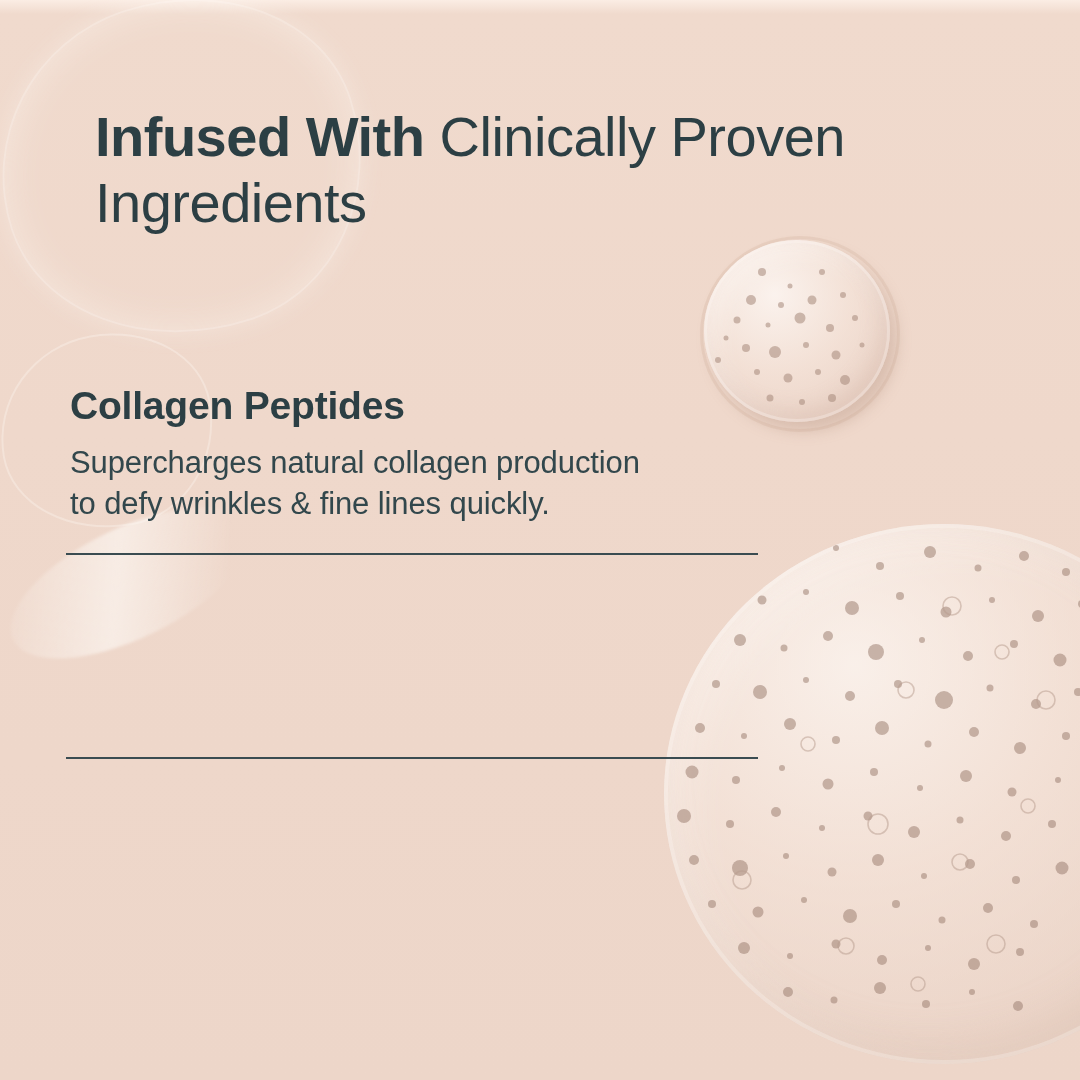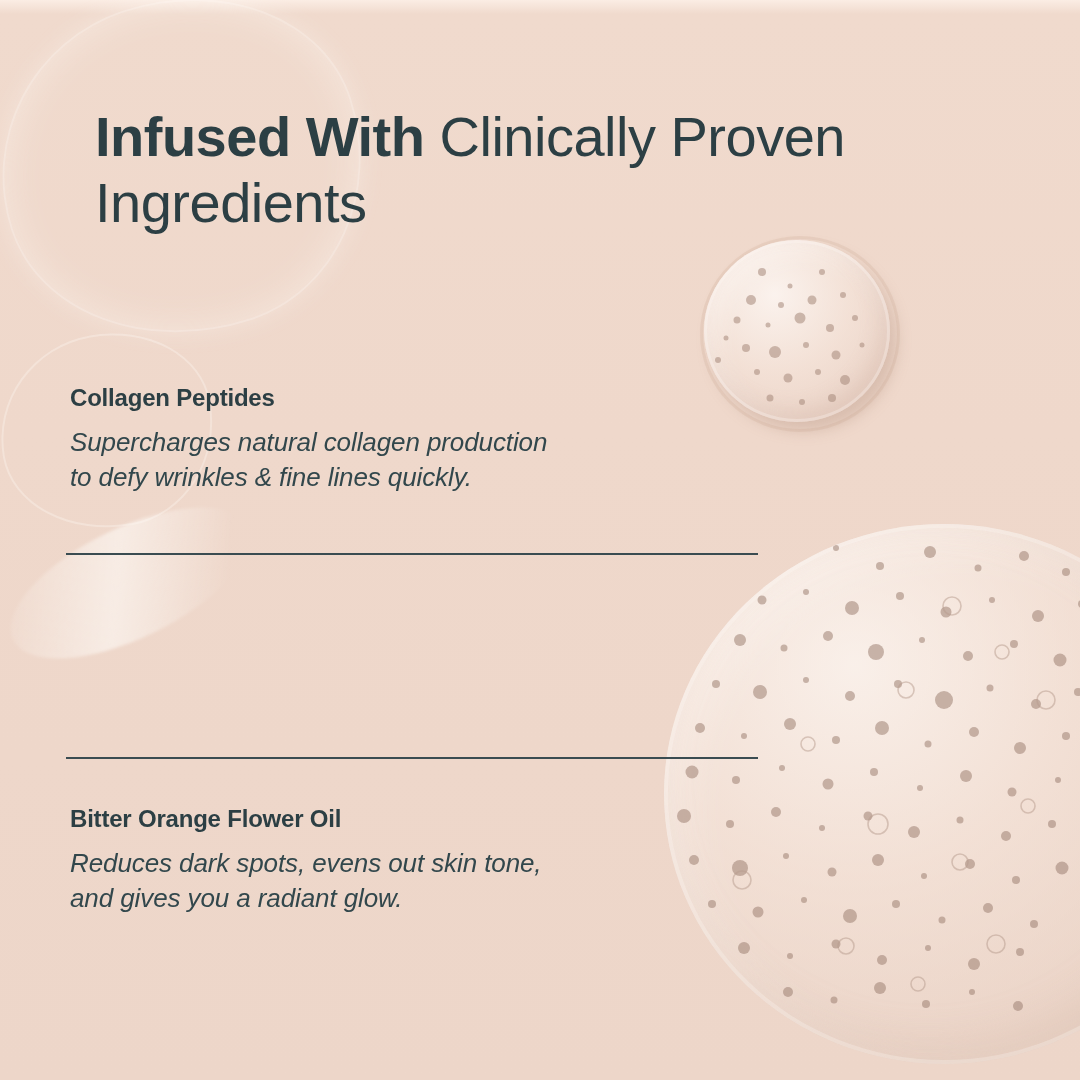--- a/index.html
+++ b/index.html
@@ -78,26 +78,26 @@
     color:#2C3F44;font-weight:400;margin-left:25px;
   }
   .headline b{font-weight:700;}
 
   .section{position:absolute;left:70px;width:700px;}
   .sec1{top:385px;}
   .sec2{top:596px;}
   .sec3{top:806px;}
 
   .ing-title{
-    font-size:24px;font-weight:700;color:#2C3F44;
+    font-size:39px;font-weight:700;color:#2C3F44;
     letter-spacing:-.2px;margin:0 0 14px 0;line-height:1.1;
   }
   .ing-desc{
-    font-size:26px;font-weight:400;color:#32474C;
-    line-height:1.33;margin:0;letter-spacing:-.1px;white-space:pre-line;font-style:italic;
+    font-size:31px;font-weight:400;color:#32474C;
+    line-height:1.33;margin:0;letter-spacing:-.1px;white-space:pre-line;
   }
 
   .divider{
     position:absolute;left:66px;width:692px;height:2px;
     background:#3A4C51;
   }
   .div1{top:553px;}
   .div2{top:757px;}
 </style>
 </head>
@@ -267,20 +267,15 @@
       <h3 class="ing-title">Collagen Peptides</h3>
       <p class="ing-desc">Supercharges natural collagen production
 to defy wrinkles &amp; fine lines quickly.</p>
     </div>
 
     <div class="divider div1"></div>
 
 
     <div class="divider div2"></div>
 
-    <div class="section sec3">
-      <h3 class="ing-title">Bitter Orange Flower Oil</h3>
-      <p class="ing-desc">Reduces dark spots, evens out skin tone,
-and gives you a radiant glow.</p>
-    </div>
 
   </div>
 </div>
 
 </body></html>

